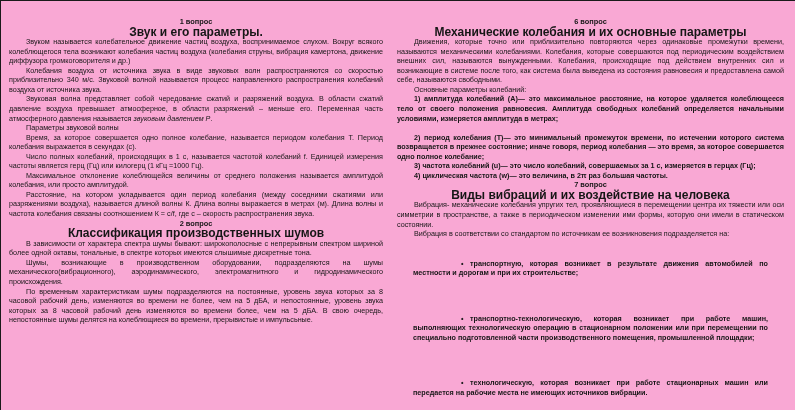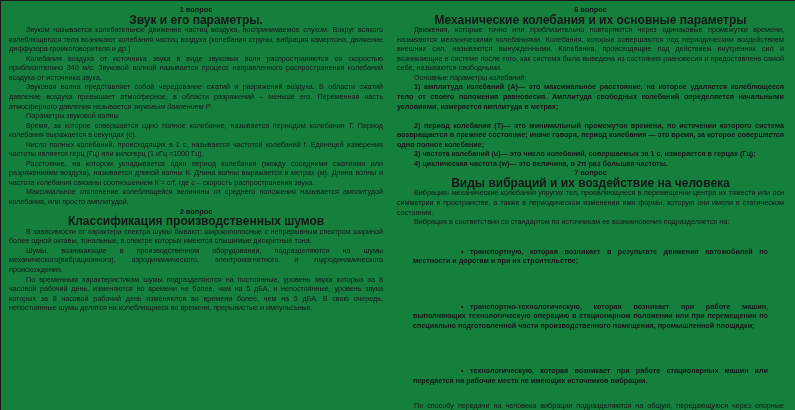--- a/index.html
+++ b/index.html
@@ -16,22 +16,22 @@
     color: #161616;
   }
 
   .page {
     position: relative;
     box-sizing: border-box;
     width: 795px;
     height: 410px;
     border-top: 1.6px solid #1a1a1a;
     border-left: 1.1px solid #1a1a1a;
-    padding: 4px 0 0 0;
-    background: #15803d;
+    padding: 16px 0 0 0;
+    background: #f9a8d4;
   }
 
   .columns {
     display: flex;
     align-items: flex-start;
     box-sizing: border-box;
     width: 795px;
     padding: 0 6px 0 8px;
   }
 
@@ -103,22 +103,22 @@
 
       <p class="para">Звуком называется колебательное движение частиц воздуха, воспринимаемое слухом. Вокруг всякого колеблющегося тела возникают колебания частиц воздуха (колебания струны, вибрация камертона, движение диффузора громкоговорителя и др.)</p>
       <p class="para">Колебания воздуха от источника звука в виде звуковых волн распространяются со скоростью приблизительно 340 м/с. Звуковой волной называется процесс направленного распространения колебаний воздуха от источника звука.</p>
 
       <p class="para"><span>Звуковая волна представляет собой чередование сжатий и разряжений воздуха. В области сжатий давление воздуха превышает атмосферное, в области разряжений – меньше его. Переменная часть атмосферного давления называется </span><span class="ital">звуковым давлением Р</span><span>.</span></p>
 
       <p class="para">Параметры звуковой волны</p>
 
       <p class="para">Время, за которое совершается одно полное колебание, называется периодом колебания Т. Период колебания выражается в секундах (с).</p>
       <p class="para">Число полных колебаний, происходящих в 1 с, называется частотой колебаний f. Единицей измерения частоты является герц (Гц) или килогерц (1 кГц =1000 Гц).</p>
+      <p class="para">Максимальное отклонение колеблющейся величины от среднего положения называется амплитудой колебания, или просто амплитудой.</p>
       <p class="para">Расстояние, на котором укладывается один период колебания (между соседними сжатиями или разряжениями воздуха), называется длиной волны К. Длина волны выражается в метрах (м). Длина волны и частота колебания связаны соотношением К = c/f, где с – скорость распространения звука.</p>
-      <p class="para">Максимальное отклонение колеблющейся величины от среднего положения называется амплитудой колебания, или просто амплитудой.</p>
 
       <div class="q-head">2 вопрос</div>
       <div class="q-title">Классификация производственных шумов</div>
 
       <p class="para">В зависимости от характера спектра шумы бывают: широкополосные с непрерывным спектром шириной более одной октавы, тональные, в спектре которых имеются слышимые дискретные тона.</p>
       <p class="para">Шумы, возникающие в производственном оборудовании, подразделяются на шумы механического(вибрационного), аэродинамического, электромагнитного и гидродинамического происхождения.</p>
       <p class="para">По временным характеристикам шумы подразделяются на постоянные, уровень звука которых за 8 часовой рабочий день, изменяются во времени не более, чем на 5 дБА, и непостоянные, уровень звука которых за 8 часовой рабочий день изменяются во времени более, чем на 5 дБА. В свою очередь, непостоянные шумы делятся на колеблющиеся во времени, прерывистые и импульсьные.</p>
 
     </div>
 

